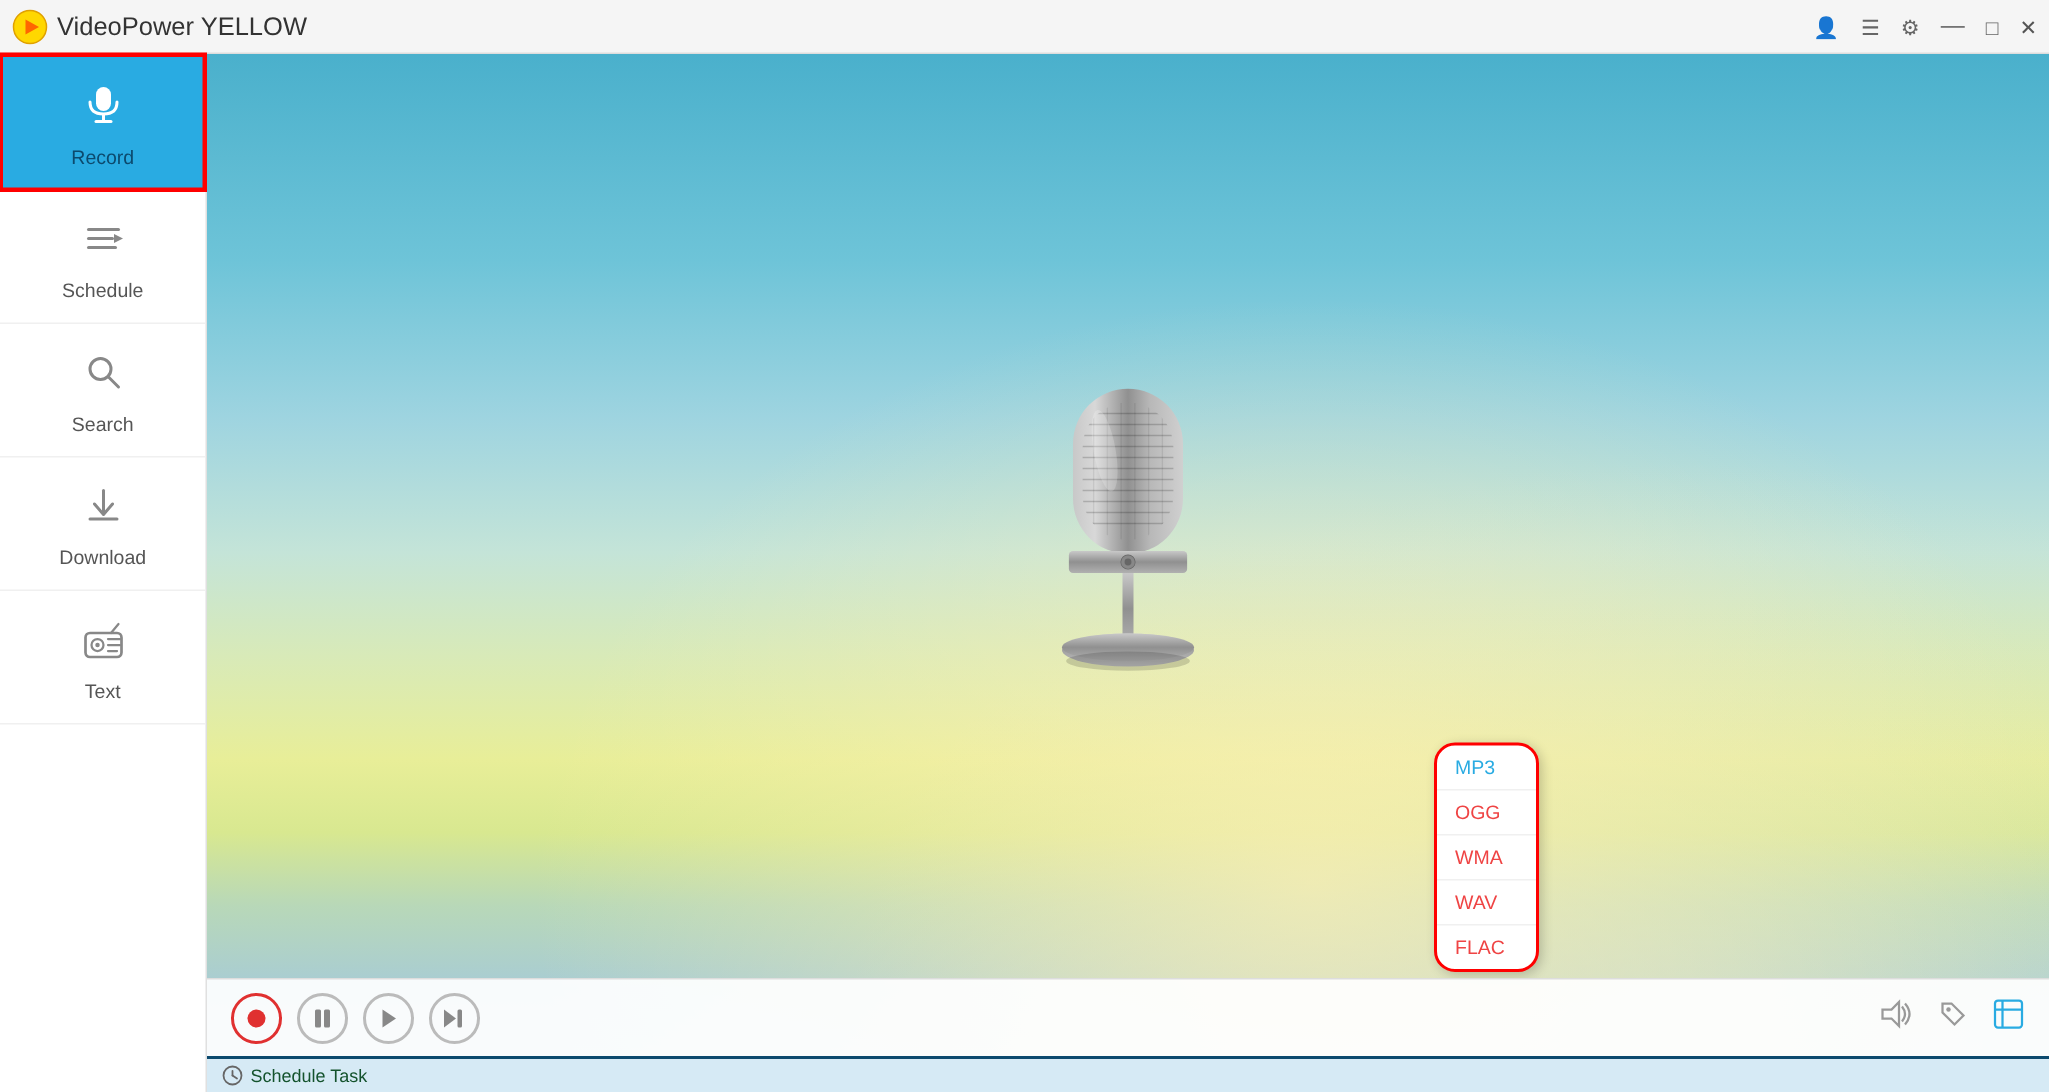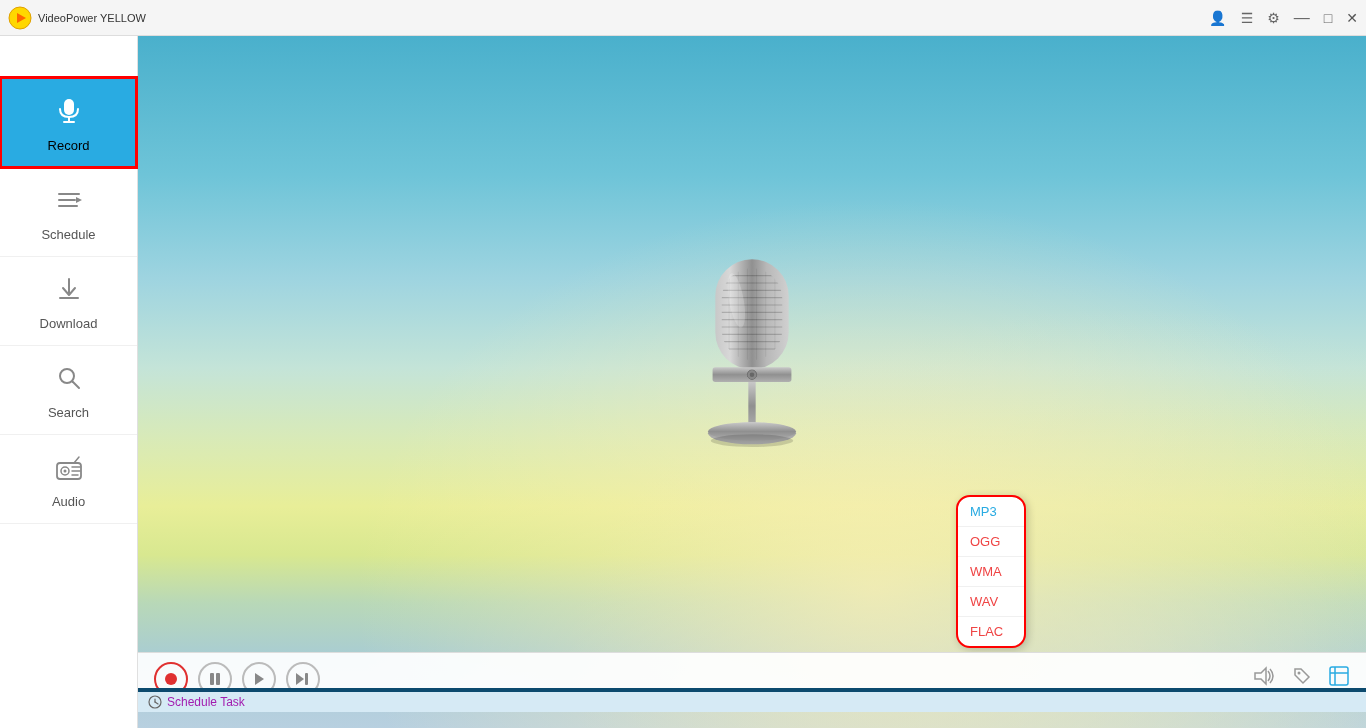--- a/index.html
+++ b/index.html
@@ -53,24 +53,23 @@
       justify-content: center;
       padding: 18px 0 14px;
       cursor: pointer;
       color: #555;
       border-bottom: 1px solid #f0f0f0;
       position: relative;
     }
 
     .sidebar-item.active {
       background: #29abe2;
-      color: #000000;
+      color: #0c4a6e;
       outline: 3px solid red;
       outline-offset: -2px;
-      margin-top: 41px;
     }
 
     .sidebar-item-icon {
       font-size: 26px;
       margin-bottom: 6px;
     }
 
     .sidebar-item-label {
       font-size: 13px;
     }
@@ -204,49 +203,49 @@
 
     .right-ctrl-icon {
       font-size: 18px;
       color: #888;
       cursor: pointer;
     }
 
     
     .status-bar {
       position: absolute;
-      bottom: 16px;
+      bottom: 0;
       left: 0;
       right: 0;
       height: 24px;
       background: #d6eaf5;
       display: flex;
       align-items: center;
       padding: 0 10px;
       font-size: 12px;
-      color: #a21caf;
-      border-top: 4px solid #0c4a6e;
+      color: #14532d;
+      border-top: 2px solid #0c4a6e;
     }
 
     
     .bottom-bar {
       bottom: 24px;
     }
   </style>
 </head>
 <body>
 
 <div class="titlebar">
 
   <div style="display:flex;align-items:center;gap:6px;">
     <svg width="24" height="24" viewBox="0 0 24 24">
       <circle cx="12" cy="12" r="11" fill="#ffd700" stroke="#e0a000" stroke-width="1"></circle>
       <polygon points="9,7 18,12 9,17" fill="#ff6600"></polygon>
     </svg>
-    <span style="font-size:11px;color:#333;font-weight:400;">VideoPower YELLOW</span>
+    <span style="font-size:17px;color:#333;font-weight:400;">VideoPower YELLOW</span>
   </div>
   <div class="titlebar-controls">
     <span class="titlebar-control">👤</span>
     <span class="titlebar-control">☰</span>
     <span class="titlebar-control">⚙</span>
     <span class="titlebar-control" style="font-size:16px;line-height:1;">—</span>
     <span class="titlebar-control">□</span>
     <span class="titlebar-control" style="color:#555;">✕</span>
   </div>
 </div>
@@ -275,53 +274,53 @@
           <line x1="4" y1="20" x2="22" y2="20" stroke="#888" stroke-width="2" stroke-linecap="round"></line>
           <polygon points="21,11 27,14 21,17" fill="#888"></polygon>
         </svg>
       </div>
       <span class="sidebar-item-label">Schedule</span>
     </div>
 
     <div class="sidebar-item">
       <div class="sidebar-item-icon">
         <svg width="28" height="28" viewBox="0 0 28 28">
+          <circle cx="12" cy="12" r="7" stroke="#888" stroke-width="2" fill="none"></circle>
+          <line x1="17.5" y1="17.5" x2="24" y2="24" stroke="#888" stroke-width="2" stroke-linecap="round"></line>
+        </svg>
+      </div>
+      <span class="sidebar-item-label">Search</span>
+    </div>
+
+    <div class="sidebar-item">
+      <div class="sidebar-item-icon">
+        <svg width="28" height="28" viewBox="0 0 28 28">
           <line x1="14" y1="4" x2="14" y2="18" stroke="#888" stroke-width="2" stroke-linecap="round"></line>
           <polyline points="8,13 14,20 20,13" stroke="#888" stroke-width="2" fill="none" stroke-linejoin="round" stroke-linecap="round"></polyline>
           <line x1="5" y1="23" x2="23" y2="23" stroke="#888" stroke-width="2" stroke-linecap="round"></line>
         </svg>
       </div>
       <span class="sidebar-item-label">Download</span>
-    </div>
-
-    <div class="sidebar-item">
-      <div class="sidebar-item-icon">
-        <svg width="28" height="28" viewBox="0 0 28 28">
-          <circle cx="12" cy="12" r="7" stroke="#888" stroke-width="2" fill="none"></circle>
-          <line x1="17.5" y1="17.5" x2="24" y2="24" stroke="#888" stroke-width="2" stroke-linecap="round"></line>
-        </svg>
-      </div>
-      <span class="sidebar-item-label">Search</span>
     </div>
 
 
     <div class="sidebar-item">
       <div class="sidebar-item-icon">
         <svg width="30" height="28" viewBox="0 0 30 28">
           <rect x="3" y="10" width="24" height="16" rx="3" fill="none" stroke="#888" stroke-width="1.8"></rect>
           <circle cx="11" cy="18" r="4" fill="none" stroke="#888" stroke-width="1.5"></circle>
           <circle cx="11" cy="18" r="1.5" fill="#888"></circle>
           <line x1="18" y1="14" x2="26" y2="14" stroke="#888" stroke-width="1.5" stroke-linecap="round"></line>
           <line x1="18" y1="18" x2="26" y2="18" stroke="#888" stroke-width="1.5" stroke-linecap="round"></line>
           <line x1="18" y1="22" x2="24" y2="22" stroke="#888" stroke-width="1.5" stroke-linecap="round"></line>
 
           <line x1="20" y1="10" x2="25" y2="4" stroke="#888" stroke-width="1.5" stroke-linecap="round"></line>
         </svg>
       </div>
-      <span class="sidebar-item-label">Audio</span>
+      <span class="sidebar-item-label">Text</span>
     </div>
 
   </div>
 
   <div class="content">
 
     <div class="bg-sky"></div>
 
     <div class="microphone">
 

